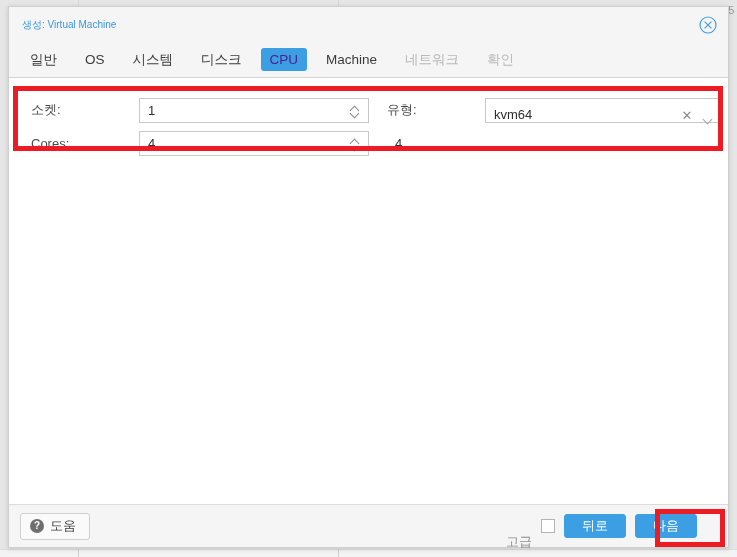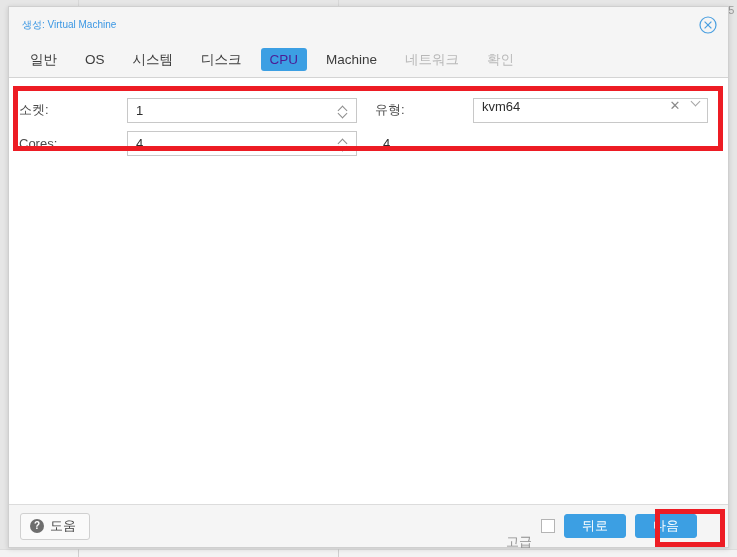--- a/index.html
+++ b/index.html
@@ -154,21 +154,21 @@
     left: 0; top: 0;
     width: 100%;
     padding: 17px 0 0 0;
     box-sizing: border-box;
   }
   .form-row {
     display: flex;
     align-items: center;
     height: 30px;
     margin-bottom: 3px;
-    padding-left: 10px;
+    padding-left: 22px;
   }
   .lbl {
     width: 108px;
     flex: 0 0 108px;
     font-size: 13px;
     color: #4a4a4a;
     white-space: nowrap;
   }
   .lbl-right {
     width: 98px;
@@ -241,21 +241,21 @@
   
   .combo {
     position: relative;
     width: 235px;
     flex: 0 0 235px;
     height: 25px;
     border: 1px solid #c8c8c8;
     background: #ffffff;
     box-sizing: border-box;
     display: flex;
-    align-items: flex-start;
+    align-items: flex-end;
     cursor: pointer;
   }
   .combo-value {
     font-size: 13px;
     color: #2d2d2d;
     padding-left: 8px;
     flex: 1 1 auto;
     white-space: nowrap;
   }
   .combo-clear {

